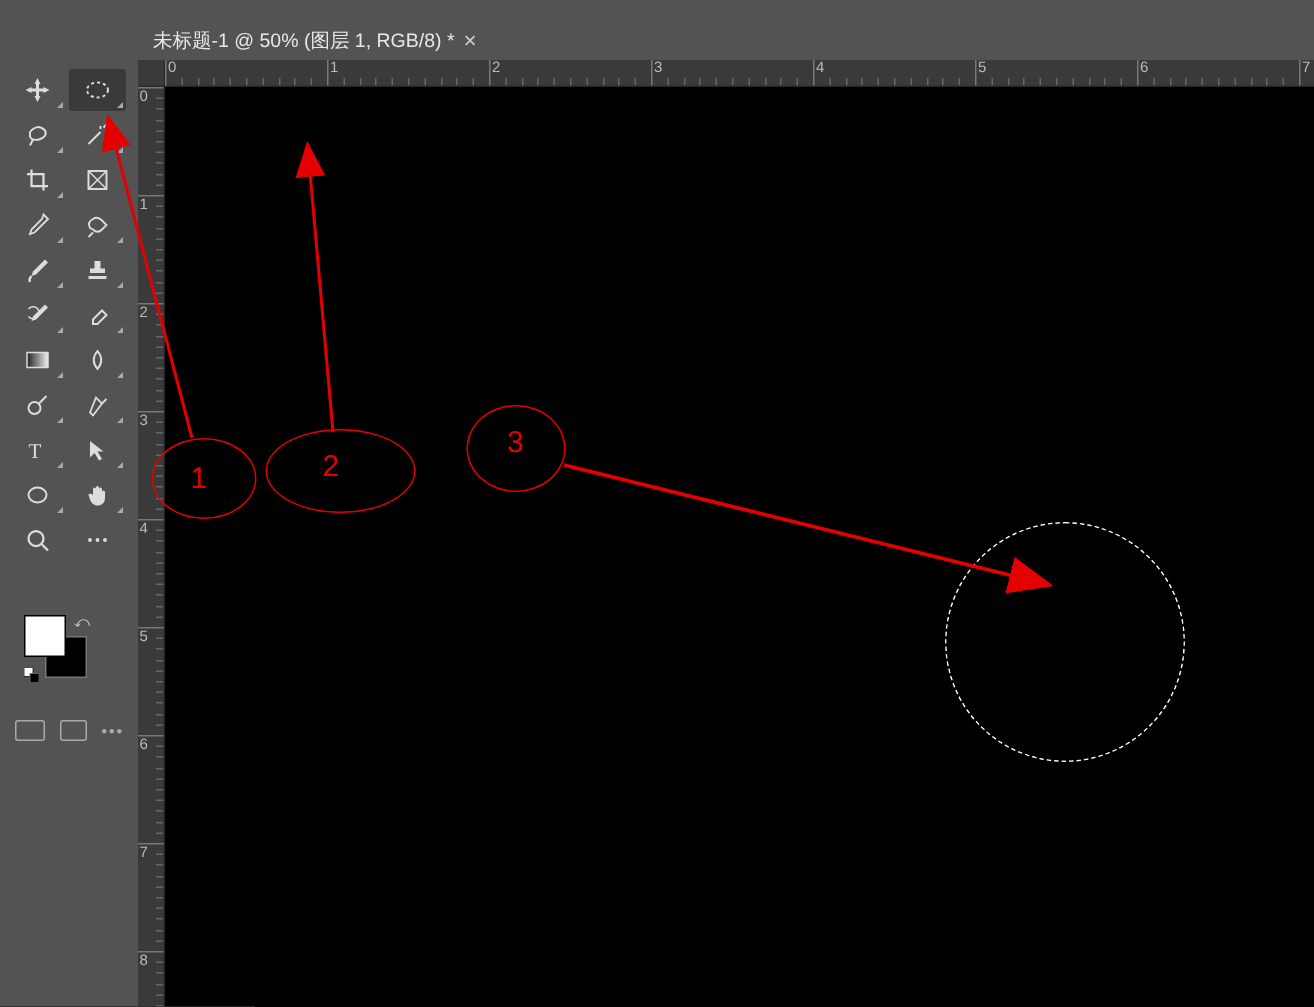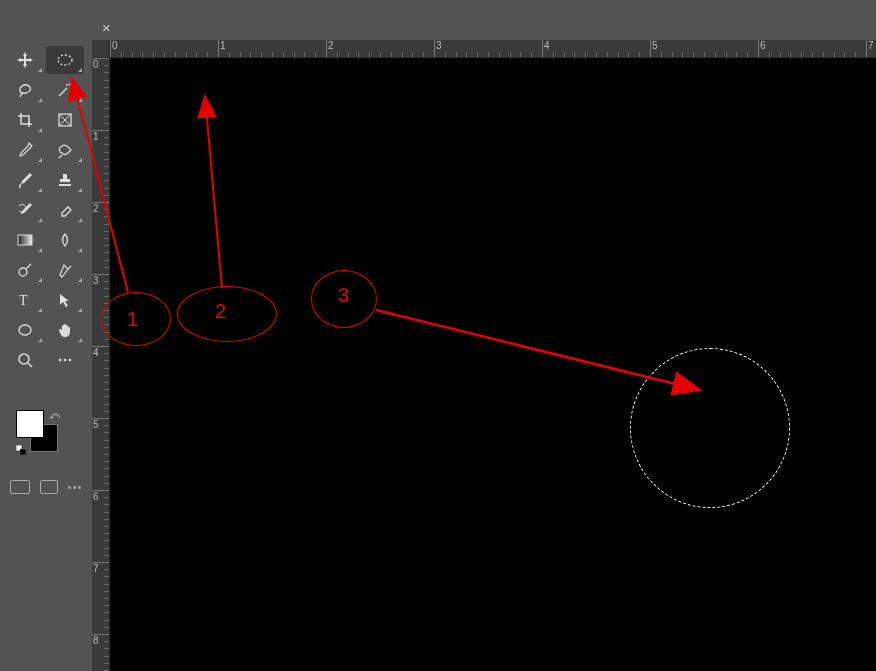--- a/index.html
+++ b/index.html
@@ -128,20 +128,21 @@
   .ann-label {
     position: absolute; color: #e40000; font-size: 20px; font-family: Arial, sans-serif;
   }
   svg.ann-arrow { position: absolute; pointer-events: none; }
 </style>
 </head>
 <body>
 
 <div class="tab-bar">
   <div class="tab">
+    <span>未标题-1 @ 50% (图层 1, RGB/8) *</span>
     <span class="tab-close">×</span>
   </div>
 </div>
 
 <div class="tools">
   <div class="tool-grid">
     <div class="tool-btn" title="移动工具">
       <svg width="18" height="18">
           <path d="M9 1 L11 5 H10 V8 H13 V7 L17 9 L13 11 V10 H10 V13 H11 L9 17 L7 13 H8 V10 H5 V11 L1 9 L5 7 V8 H8 V5 H7 Z" fill="#ddd"></path>
         </svg>

